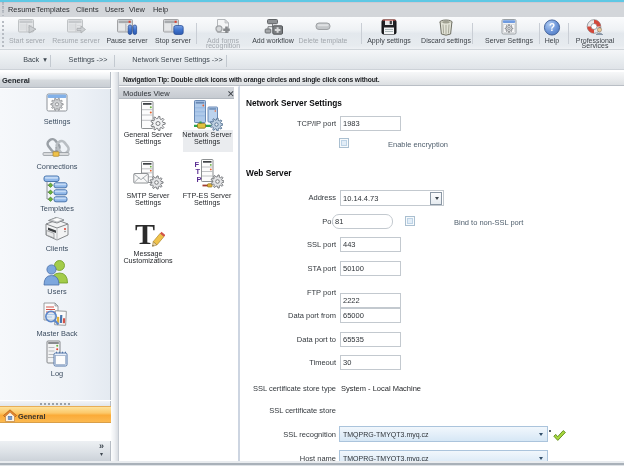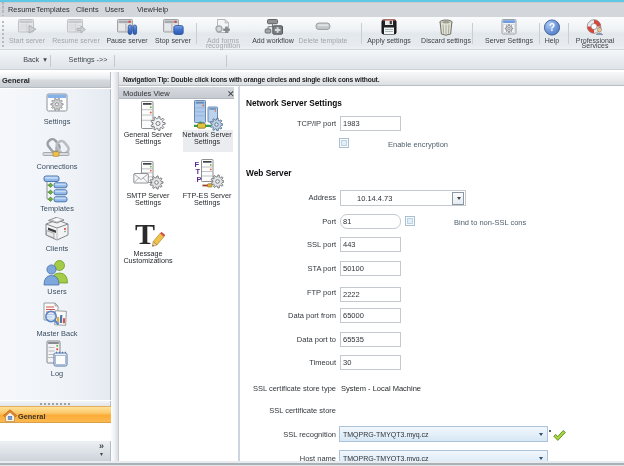--- a/index.html
+++ b/index.html
@@ -94,21 +94,21 @@
 <body>
 <div id="app">
 <div id="topline"></div>
     <div id="pinkline"></div>
 <div id="menubar"></div>
 <div id="menugrip"></div>
 <span class="mitem t" style="left:8px;">Resume</span>
 <span class="mitem t" style="left:36px;">Templates</span>
 <span class="mitem t" style="left:76px;">Clients</span>
 <span class="mitem t" style="left:105px;">Users</span>
-<span class="mitem t" style="left:129px;margin-left:8px;">View</span>
+<span class="mitem t" style="left:129px;">View</span>
 <span class="mitem t" style="left:153px;">Help</span>
 <div id="toolbar"></div>
 
 <div class="tbtn gray" style="left:1px;top:19px;width:52px;">
   <svg class="ticon" width="20" height="16" viewBox="0 0 20 16">
     <rect x="1.5" y="0.5" width="15" height="12.5" rx="1" fill="#e3e5e7" stroke="#b4b7ba" stroke-width="0.8"></rect>
     <rect x="2.6" y="1.6" width="12.8" height="2.4" fill="#c6c9cc"></rect>
     <rect x="12.6" y="1.8" width="2" height="2" fill="#c9ccce"></rect>
     <path d="M3 6 h6 M3 8 h6 M3 10 h6" stroke="#d4d6d8" stroke-width="0.9"></path>
     <line x1="9.8" y1="4.5" x2="9.8" y2="12.5" stroke="#b4b7ba" stroke-width="0.5"></line>
@@ -257,20 +257,21 @@
   <span class="lbl">Professional<br>Services</span>
 </div>
 <div id="navbar"></div>
 <div id="toolgrip" style="left:2px;top:21px;width:2px;height:26px;background:repeating-linear-gradient(180deg,#b7bcc3 0 2px,transparent 2px 4px);"></div>
 <div id="navgrip"></div>
 <div id="navtab"></div>
 <span class="nbtn t" style="left:15px;width:40px;">Back&nbsp;&nbsp;▾</span>
 <div class="nsep" style="left:50px;top:55px;"></div>
 <span class="nbtn t" style="left:59px;width:58px;">Settings -&gt;&gt;</span>
 <div class="nsep" style="left:114px;top:55px;"></div>
+<span class="nbtn t" style="left:121px;width:113px;">Network Server Settings -&gt;&gt;</span>
 <div class="nsep" style="left:226px;top:55px;"></div>
 <div id="sidebar">
   <div id="sbheader">
         <span>General</span>
       </div>
   <div id="sbbody"></div>
   <svg style="left:46px;top:21px;" width="22" height="21" viewBox="0 0 22 21">
     <rect x="1" y="1" width="20" height="17" rx="1.5" fill="#fdfdfd" stroke="#8d9298"></rect>
     <rect x="1.6" y="1.6" width="18.8" height="3.4" rx="1" fill="#83b1e8"></rect>
     <path d="M15.31 10.42 L17.18 10.76 L17.18 11.84 L15.31 12.18 L15.00 13.12 L16.32 14.49 L15.68 15.37 L13.97 14.55 L13.17 15.13 L13.43 17.01 L12.39 17.34 L11.50 15.67 L10.50 15.67 L9.61 17.34 L8.57 17.01 L8.83 15.13 L8.03 14.55 L6.32 15.37 L5.68 14.49 L7.00 13.12 L6.69 12.18 L4.82 11.84 L4.82 10.76 L6.69 10.42 L7.00 9.48 L5.68 8.11 L6.32 7.23 L8.03 8.05 L8.83 7.47 L8.57 5.59 L9.61 5.26 L10.50 6.93 L11.50 6.93 L12.39 5.26 L13.43 5.59 L13.17 7.47 L13.97 8.05 L15.68 7.23 L16.32 8.11 L15.00 9.48 Z" fill="#cfd1d3" stroke="#84878a" stroke-width="0.8" stroke-linejoin="round"></path>
@@ -452,36 +453,36 @@
 <div id="form">
   <span class="fh t" style="left:6px;top:12px;">Network Server Settings</span>
   <span class="flabel t" style="left:-4px;top:33px;">TCP/IP port</span>
   <div class="finput t" style="left:100px;top:30px;width:61px;">1983</div>
   <div class="cbox" style="left:99px;top:52px;">
         <div></div>
       </div>
   <span class="clabel t" style="left:112px;top:54px;">Enable encryption</span>
   <span class="fh t" style="left:6px;top:82px;">Web Server</span>
   <span class="flabel t" style="left:-4px;top:107px;">Address</span>
-  <div class="fcombo t" style="left:100px;top:104px;width:126px;background:#fff;border-color:#c3c9cf;padding-left:16px;">10.14.4.73
+  <div class="fcombo t" style="left:100px;top:104px;width:104px;background:#fff;border-color:#c3c9cf;padding-left:2px;">10.14.4.73
     <div style="right:1px;top:0.5px;width:12px;height:13px;border:1px solid #8a97a4;background:linear-gradient(180deg,#fbfcfd,#e6ebf0);"></div>
     <div class="arrow" style="right:4.5px;top:6px;border-top-color:#3c444c;border-top-width:3px;border-left-width:2.5px;border-right-width:2.5px;"></div>
   </div>
   <span class="flabel t" style="left:-4px;top:131px;">Port</span>
-  <div class="finput t" style="left:100px;top:128px;width:61px;border-radius:7px;">81</div>
+  <div class="finput t" style="left:92px;top:128px;width:61px;border-radius:7px;">81</div>
   <div class="cbox" style="left:165px;top:130px;">
         <div></div>
       </div>
-  <span class="clabel t" style="left:178px;top:132px;">Bind to non-SSL cons</span>
+  <span class="clabel t" style="left:178px;top:132px;">Bind to non-SSL port</span>
   <span class="flabel t" style="left:-4px;top:154px;">SSL port</span>
   <div class="finput t" style="left:100px;top:151px;width:61px;">443</div>
   <span class="flabel t" style="left:-4px;top:178px;">STA port</span>
   <div class="finput t" style="left:100px;top:175px;width:61px;">50100</div>
   <span class="flabel t" style="left:-4px;top:202px;">FTP port</span>
-  <div class="finput t" style="left:100px;top:201px;width:61px;">2222</div>
+  <div class="finput t" style="left:100px;top:207px;width:61px;">2222</div>
   <span class="flabel t" style="left:-4px;top:225px;">Data port from</span>
   <div class="finput t" style="left:100px;top:222px;width:61px;">65000</div>
   <span class="flabel t" style="left:-4px;top:249px;">Data port to</span>
   <div class="finput t" style="left:100px;top:246px;width:61px;">65535</div>
   <span class="flabel t" style="left:-4px;top:272px;">Timeout</span>
   <div class="finput t" style="left:100px;top:269px;width:61px;">30</div>
   <span class="flabel t" style="left:-4px;top:298px;">SSL certificate store type</span>
   <span class="t" style="left:101px;top:298px;font-size:7.5px;color:#26282b;">System - Local Machine</span>
   <span class="flabel t" style="left:-4px;top:320px;">SSL certificate store</span>
   <span class="flabel t" style="left:-4px;top:344px;">SSL recognition</span>

